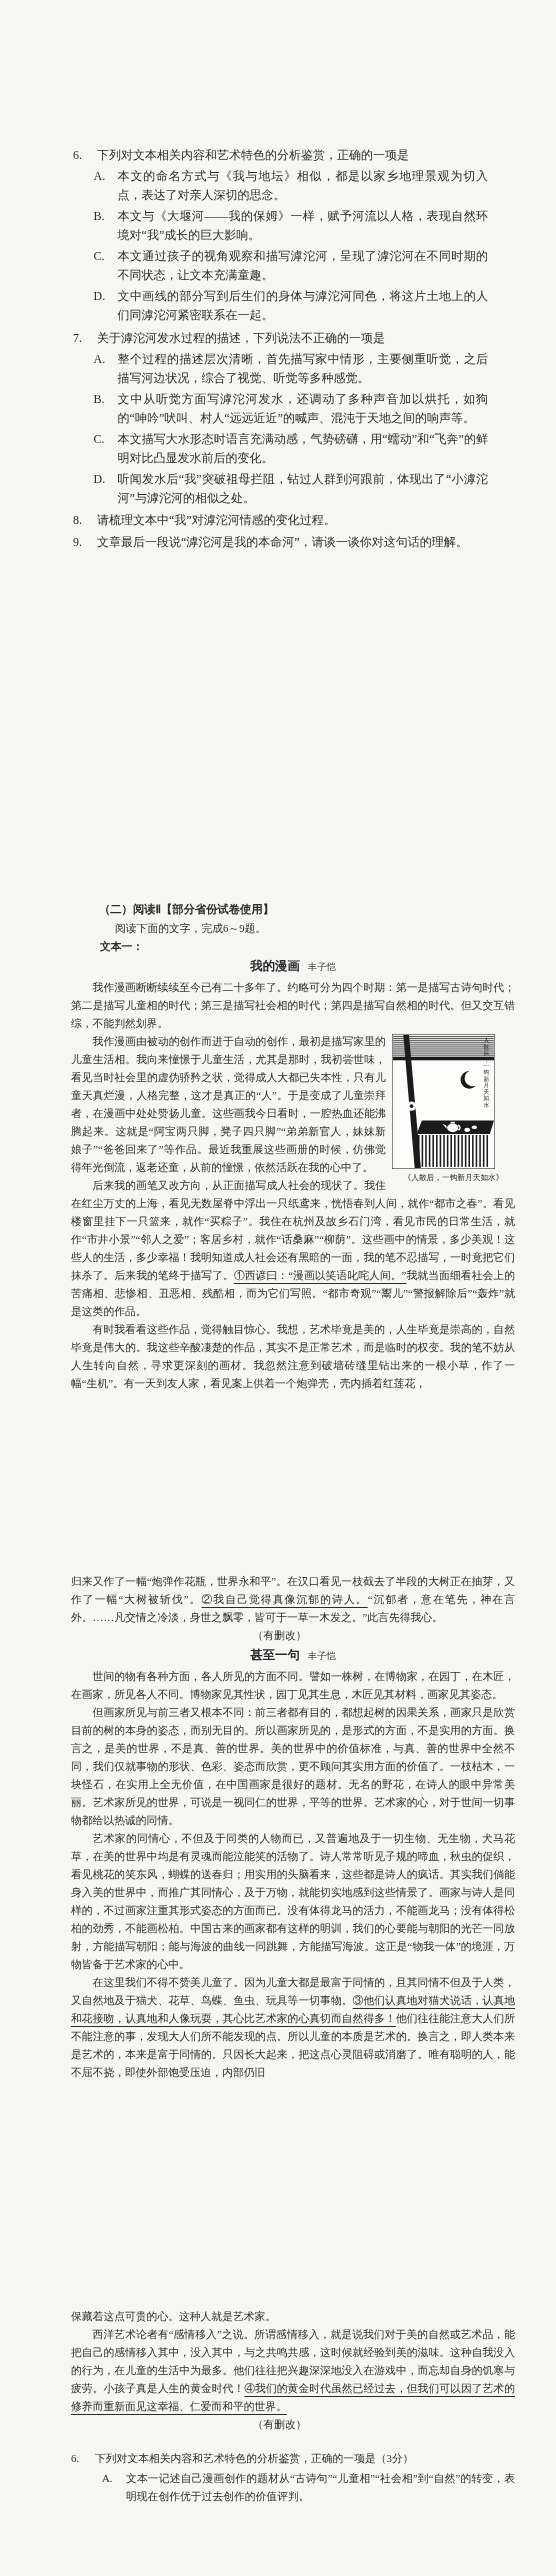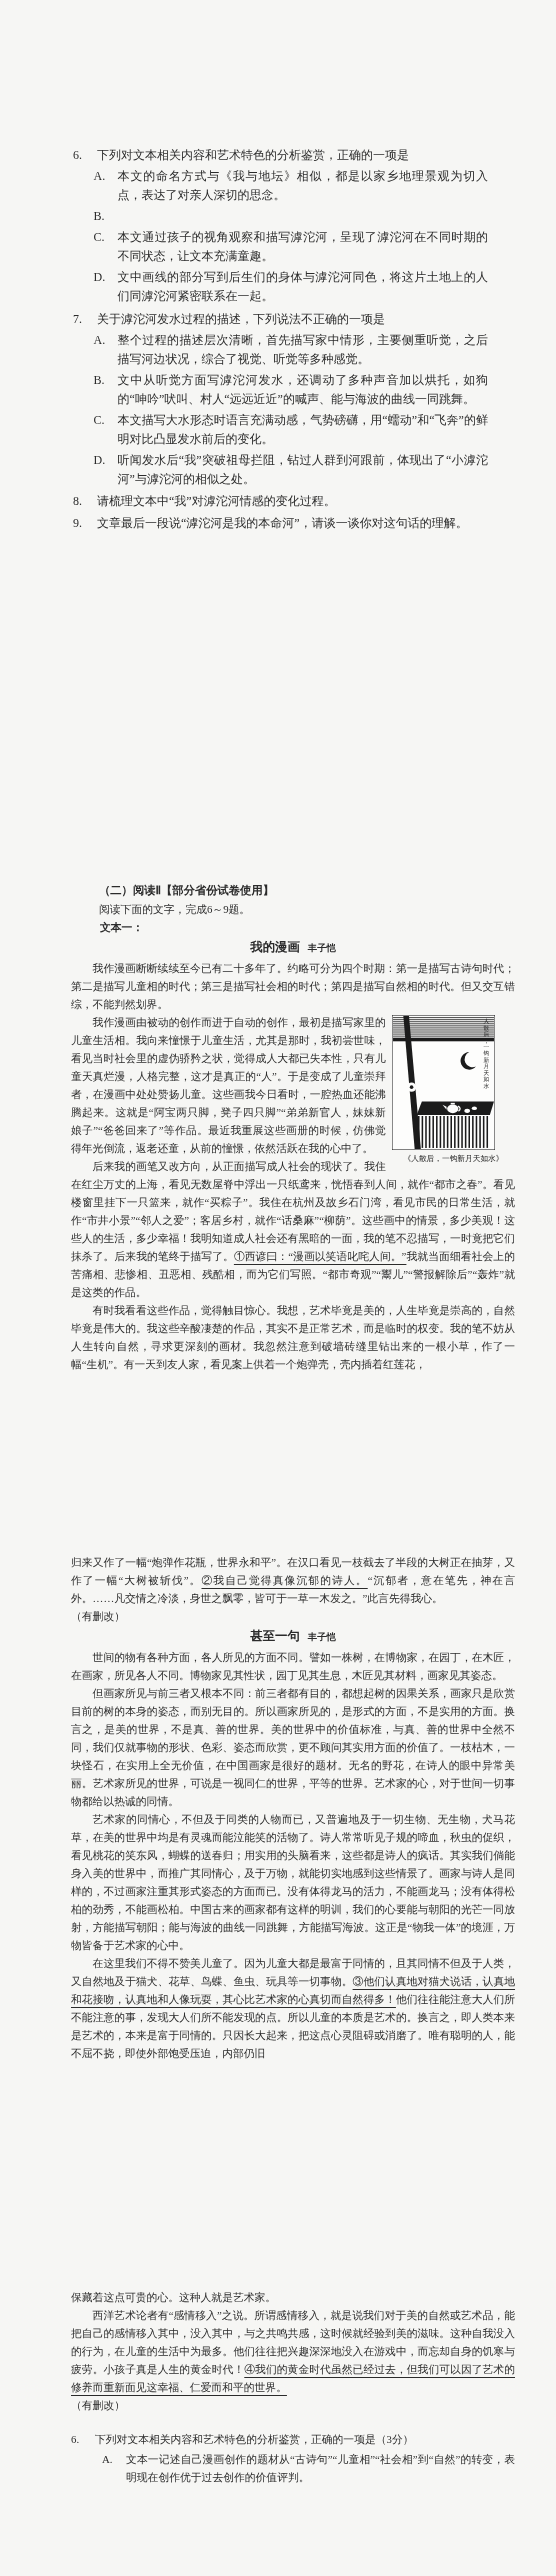--- a/index.html
+++ b/index.html
@@ -11,27 +11,27 @@
   .qstem{display:flex;margin-top:3.1px}
   .qnum{flex:0 0 24px}
   .qtext{flex:1;text-align:justify}
   .opt{display:flex;margin-top:2.1px}
   .top-qs .opt{padding-left:20.6px}
   .optlabel{flex:0 0 24px}
   .opttext{flex:1;text-align:justify}
   
   .secB{margin-top:349px;margin-left:71px;width:444px;font-size:10.8px;line-height:18px}
   .sec-header{font-family:Liberation Mono, monospace;font-weight:700;font-size:11.3px;margin-left:28px}
-  .instruction{margin-left:28px}
+  .instruction{margin-left:44px}
   .text-label{font-family:"Liberation Sans","DejaVu Sans",sans-serif;font-weight:700;margin-left:29px}
   .doc-title{text-align:center;font-size:12.4px;font-weight:700;height:23px;line-height:23px}
-  .doc-author{font-size:9.3px;font-weight:700;margin-left:8px}
+  .doc-author{font-size:9.3px;font-weight:400;margin-left:8px}
   .para{text-align:justify;text-indent:2em}
   .para-cont{text-align:justify;text-indent:0}
-  .source-line{text-align:left;padding-right:27px}
+  .source-line{text-align:center;padding-right:27px}
   .figure{float:right;width:123px;margin:2.1px 0 2.1px 6.2px}
   .figure svg{display:block;background:#fdfdfc}
   .fig-caption{font-size:7.7px;line-height:11.3px;text-align:center;margin-top:2.6px;color:#222}
   .gap{clear:both}
   .gap-1{height:180px}
   .gap-2{height:226px}
   .qblock{margin-top:4.1px}
   .qblock-first{margin-top:15.5px}
   .secB .opt,.secC .opt{padding-left:31px}
   
@@ -47,41 +47,42 @@
     <div class="qstem">
       <span class="qnum">6.</span>
       <span class="qtext">下列对文本相关内容和艺术特色的分析鉴赏，正确的一项是</span>
     </div>
     <div class="opt">
       <span class="optlabel">A.</span>
       <span class="opttext">本文的命名方式与《我与地坛》相似，都是以家乡地理景观为切入点，表达了对亲人深切的思念。</span>
     </div>
     <div class="opt">
       <span class="optlabel">B.</span>
+      <span class="opttext">本文与《大堰河——我的保姆》一样，赋予河流以人格，表现自然环境对“我”成长的巨大影响。</span>
     </div>
     <div class="opt">
       <span class="optlabel">C.</span>
       <span class="opttext">本文通过孩子的视角观察和描写滹沱河，呈现了滹沱河在不同时期的不同状态，让文本充满童趣。</span>
     </div>
     <div class="opt">
       <span class="optlabel">D.</span>
       <span class="opttext">文中画线的部分写到后生们的身体与滹沱河同色，将这片土地上的人们同滹沱河紧密联系在一起。</span>
     </div>
 
     <div class="qstem">
       <span class="qnum">7.</span>
       <span class="qtext">关于滹沱河发水过程的描述，下列说法不正确的一项是</span>
     </div>
     <div class="opt">
       <span class="optlabel">A.</span>
       <span class="opttext">整个过程的描述层次清晰，首先描写家中情形，主要侧重听觉，之后描写河边状况，综合了视觉、听觉等多种感觉。</span>
     </div>
     <div class="opt">
       <span class="optlabel">B.</span>
-      <span class="opttext">文中从听觉方面写滹沱河发水，还调动了多种声音加以烘托，如狗的“呻吟”吠叫、村人“远远近近”的喊声、能与海波的曲线一同跳舞。</span>
+      <span class="opttext">文中从听觉方面写滹沱河发水，还调动了多种声音加以烘托，如狗的“呻吟”吠叫、村人“远远近近”的喊声、混沌于天地之间的响声等。</span>
     </div>
     <div class="opt">
       <span class="optlabel">C.</span>
       <span class="opttext">本文描写大水形态时语言充满动感，气势磅礴，用“蠕动”和“飞奔”的鲜明对比凸显发水前后的变化。</span>
     </div>
     <div class="opt">
       <span class="optlabel">D.</span>
       <span class="opttext">听闻发水后“我”突破祖母拦阻，钻过人群到河跟前，体现出了“小滹沱河”与滹沱河的相似之处。</span>
     </div>
 

